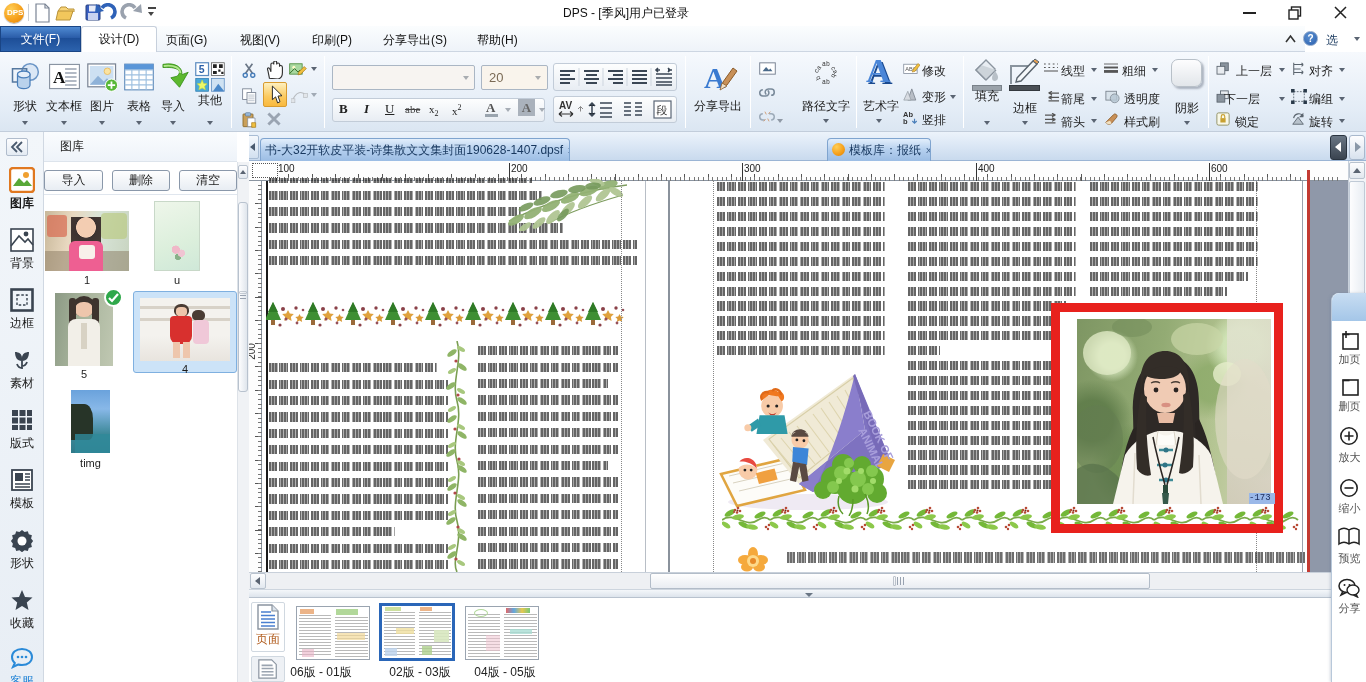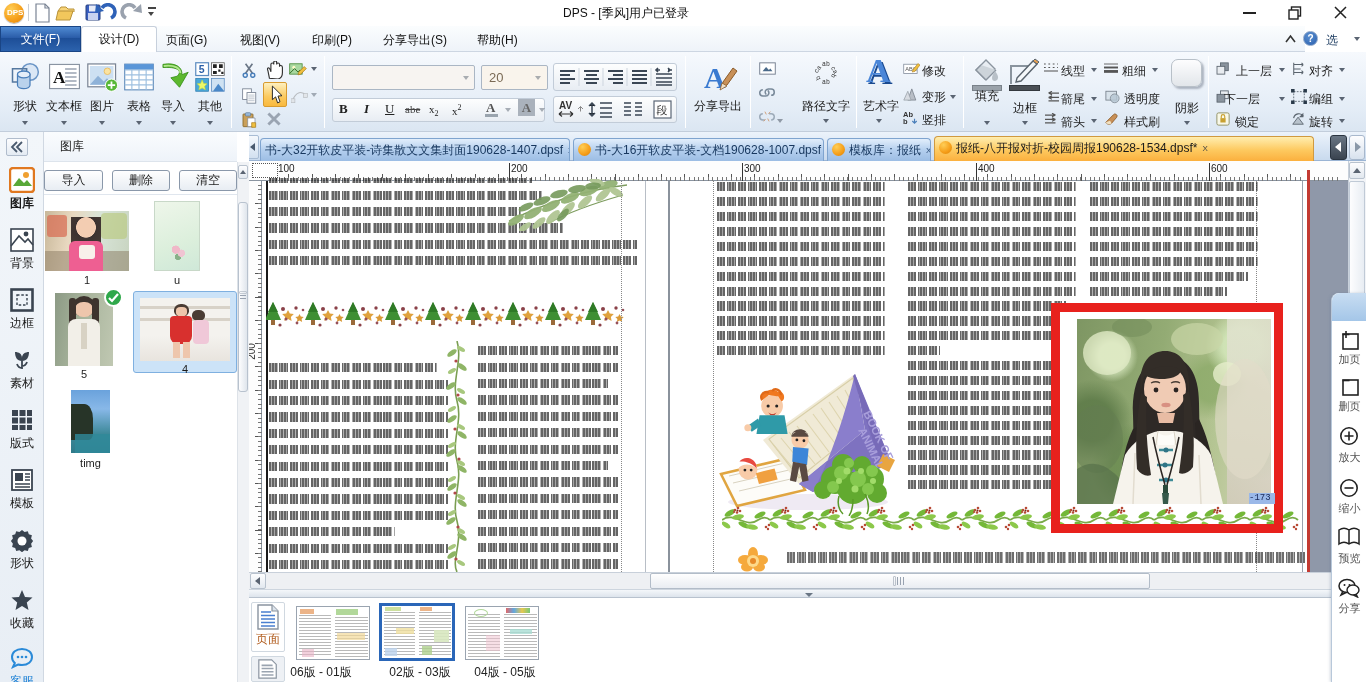--- a/index.html
+++ b/index.html
@@ -113,21 +113,21 @@
     <rect x="1" y="22" width="17" height="17" fill="#4aa8d8" stroke="#2a7ab0"></rect>
     <path d="M9.5 24 l2 4.5 4.5 .5 -3.2 3.2 1 4.8 -4.3 -2.3 -4.3 2.3 1 -4.8 -3.2 -3.2 4.5 -.5 z" fill="#eef868" stroke="#c8d838" stroke-width=".8"></path>
     <rect x="22" y="22" width="17" height="17" fill="#cfe2f2" stroke="#5a8abf"></rect>
     <path d="M24 39 l7 -10 8 10 z" fill="#4a88c8"></path>
   </svg>
   <div class="lbl abs" style="left:5px;top:46px;width:40px">形状</div>
   <div class="lbl abs" style="left:43px;top:46px;width:42px">文本框</div>
   <div class="lbl abs" style="left:82px;top:46px;width:40px">图片</div>
   <div class="lbl abs" style="left:119px;top:46px;width:40px">表格</div>
   <div class="lbl abs" style="left:153px;top:46px;width:40px">导入</div>
-  <div class="lbl abs" style="left:190px;top:46px;width:40px">其他</div>
+  <div class="lbl abs" style="left:190px;top:40px;width:40px">其他</div>
   <div class="abs tri-d" style="left:22px;top:69px"></div>
   <div class="abs tri-d" style="left:61px;top:69px"></div>
   <div class="abs tri-d" style="left:99px;top:69px"></div>
   <div class="abs tri-d" style="left:136px;top:69px"></div>
   <div class="abs tri-d" style="left:170px;top:69px"></div>
   <div class="abs tri-d" style="left:207px;top:69px"></div>
   <div class="abs" style="left:231px;top:4px;width:1px;height:72px;background:#c5d0de;border-right:1px solid #fff"></div>
 
   <svg class="abs" style="left:242px;top:11px" width="14" height="15" viewBox="0 0 20 22">
     <path d="M5 1 L15 15 M15 1 L5 15" stroke="#6a7686" stroke-width="2.4"></path>
@@ -391,23 +391,21 @@
   </svg>
   <div class="lbl abs" style="left:1308px;top:62px;width:26px">旋转</div>
     <div class="abs tri-d" style="left:1339px;top:67px"></div>
 </div>
 
 <div id="tabbar" class="abs" style="left:246px;top:132px;width:1120px;height:29px;background:linear-gradient(#ecf3fb,#c9daee);border-bottom:1px solid #9ab4d4">
   <div class="abs" style="left:0;top:3px;width:13px;height:24px;background:linear-gradient(#f5f8fc,#d2e0f0);border:1px solid #a8bcd4;border-radius:2px">
       <div style="width:0;height:0;border-top:4px solid transparent;border-bottom:4px solid transparent;border-right:5px solid #4a5a6e;margin:7px 0 0 3px"></div>
     </div>
   <div class="abs tabi" style="left:14px;width:310px"><span class="tabt">书-大32开软皮平装-诗集散文文集封面190628-1407.dpsf</span><span class="tabx">X</span></div>
-  <div class="abs tabi" style="left:327px;width:251px"><span class="dps"></span><span class="tabt">书-大16开软皮平装-文档190628-1007.dpsf</span></div>
   <div class="abs tabi" style="left:581px;width:104px"><span class="dps"></span><span class="tabt">模板库：报纸</span><span class="tabx">X</span></div>
-  <div class="abs taba" style="left:688px;width:380px"><span class="dps"></span><span class="tabt" style="color:#1a1a1a">报纸-八开报对折-校园周报190628-1534.dpsf*</span><span class="tabx" style="color:#444">X</span></div>
   <div class="abs" style="left:1084px;top:3px;width:17px;height:25px;background:linear-gradient(#6a7684,#3a4450);border:1px solid #2a3440;border-radius:3px">
       <div style="width:0;height:0;border-top:5px solid transparent;border-bottom:5px solid transparent;border-right:6px solid #fff;margin:6px 0 0 4px"></div>
     </div>
   <div class="abs" style="left:1103px;top:3px;width:16px;height:25px;background:linear-gradient(#fdfdfe,#d8e2ee);border:1px solid #a8b8cc;border-radius:3px">
       <div style="width:0;height:0;border-top:5px solid transparent;border-bottom:5px solid transparent;border-left:6px solid #8a98a8;margin:6px 0 0 5px"></div>
     </div>
 </div>
 
 <div id="sidebar" class="abs" style="left:0;top:132px;width:249px;height:550px;background:#fff">
   <div class="abs" style="left:0;top:0;width:44px;height:550px;background:linear-gradient(#f2f6fa,#e8eef5);border-right:1px solid #d0d8e2"></div>

